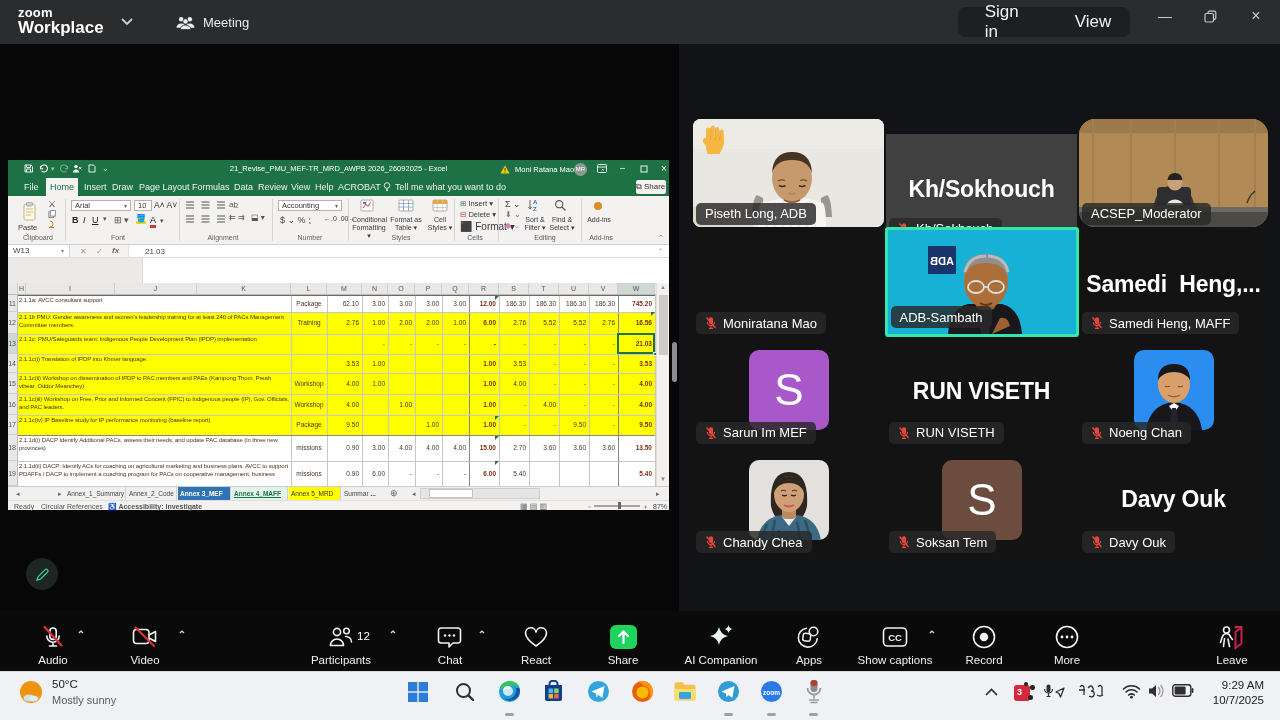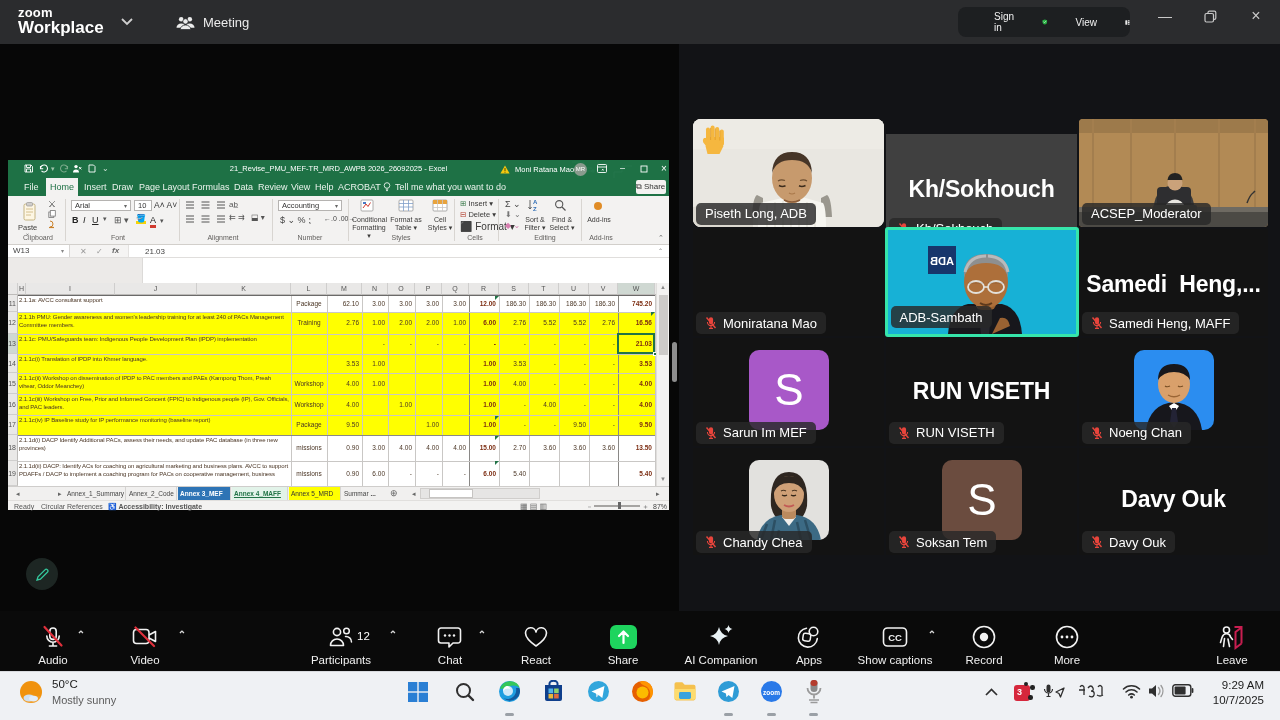--- a/index.html
+++ b/index.html
@@ -10,21 +10,21 @@
   
   #topbar { position:absolute; left:0; top:0; width:1280px; height:44px; background:#2b2c2e; }
   #logo { position:absolute; left:18px; top:5px; color:#fff; }
   #logo .z { font-size:13px; font-weight:700; letter-spacing:.2px; }
   #logo .w { font-size:17px; font-weight:700; margin-top:-2px; }
   #meetTab { position:absolute; left:176px; top:0; height:44px; display:flex; align-items:center; color:#ececec; font-size:13px; gap:8px; }
   #activeTab { position:absolute; left:425px; top:6px; width:244px; height:38px; background:#1b1e20; border-radius:10px 10px 0 0; display:flex; align-items:center; padding:0 10px; gap:9px; }
   #mmAv { width:22px; height:22px; border-radius:6px; background:#d94f43; color:#fff; font-size:10px; font-weight:700; display:flex; align-items:center; justify-content:center; }
   #activeTab .t { color:#f0f0f0; font-size:13px; white-space:nowrap; }
   #tabDots { margin-left:auto; width:20px; height:20px; border:1.4px solid #cfcfcf; border-radius:50%; color:#cfcfcf; display:flex; align-items:center; justify-content:center; font-size:9px; letter-spacing:1px; line-height:0; }
-  #signPill { position:absolute; left:958px; top:7px; width:172px; height:30px; background:#1d1f21; border-radius:8px; display:flex; align-items:center; justify-content:center; gap:28px; color:#f2f2f2; font-size:10px;padding-left:36px; }
+  #signPill { position:absolute; left:958px; top:7px; width:172px; height:30px; background:#1d1f21; border-radius:8px; display:flex; align-items:center; justify-content:center; gap:28px; color:#f2f2f2; font-size:17px;padding-left:36px; }
   .winbtn { position:absolute; top:0; width:44px; height:32px; color:#c9c9c9; display:flex; align-items:center; justify-content:center; font-size:14px; }
 
   
   #main { position:absolute; left:0; top:44px; width:1280px; height:567px; background:#070707; }
   #rightpane { position:absolute; left:679px; top:44px; width:601px; height:567px; background:#121316; }
 
   
   #divider { position:absolute; left:672px; top:342px; width:5px; height:40px; border-radius:3px; background:#8d8d8d; }
 
   
@@ -574,21 +574,21 @@
 
   <div class="tile" style="left:886px;top:134px;width:191px;height:107.5px;background:#404040">
     <div class="bigname" style="top:42px">Kh/Sokhouch</div>
     <div class="nlabel"><svg width="12" height="14" viewBox="0 0 12 14">
           <path d="M6 1.2 a2.1 2.1 0 0 1 2.1 2.1 v3 a2.1 2.1 0 0 1 -4.2 0 v-3 A2.1 2.1 0 0 1 6 1.2z" fill="#e8453c"></path>
           <path d="M2.4 6 a3.6 3.6 0 0 0 7.2 0 M6 9.8 v2.4 M4 12.4 h4" stroke="#e8453c" stroke-width="1.1" fill="none"></path>
           <path d="M1.5 1.5 L10.5 12" stroke="#e8453c" stroke-width="1.4"></path>
         </svg>Kh/Sokhouch</div>
   </div>
 
-  <div class="tile" style="left:1079px;top:119px;width:189px;height:107.5px;border-radius:4px">
+  <div class="tile" style="left:1079px;top:119px;width:189px;height:107.5px;border-radius:16px">
     <svg width="189" height="108" viewBox="0 0 189 108" style="position:absolute;left:0;top:0">
       <rect width="189" height="108" fill="#b28a55"></rect>
       <rect width="189" height="14" fill="#9d7a4b"></rect>
       <path d="M14 0 v94 M52 0 v94 M96 0 v94 M140 0 v94 M176 0 v94" stroke="#a37e4e" stroke-width="2"></path>
       <rect x="0" y="92" width="189" height="16" fill="#4c4a45"></rect>
       <rect x="0" y="88" width="189" height="5" fill="#6e6a62"></rect>
       <path d="M75 88 a20 22 0 0 1 40 0z" fill="#3a3a3a"></path>
       <rect x="78" y="68" width="34" height="24" rx="4" fill="#2e2e30"></rect>
       <path d="M86 88 a11 13 0 0 1 20 0z" fill="#e8e6e0"></path>
       <circle cx="96" cy="64" r="7.5" fill="#caa27a"></circle>

